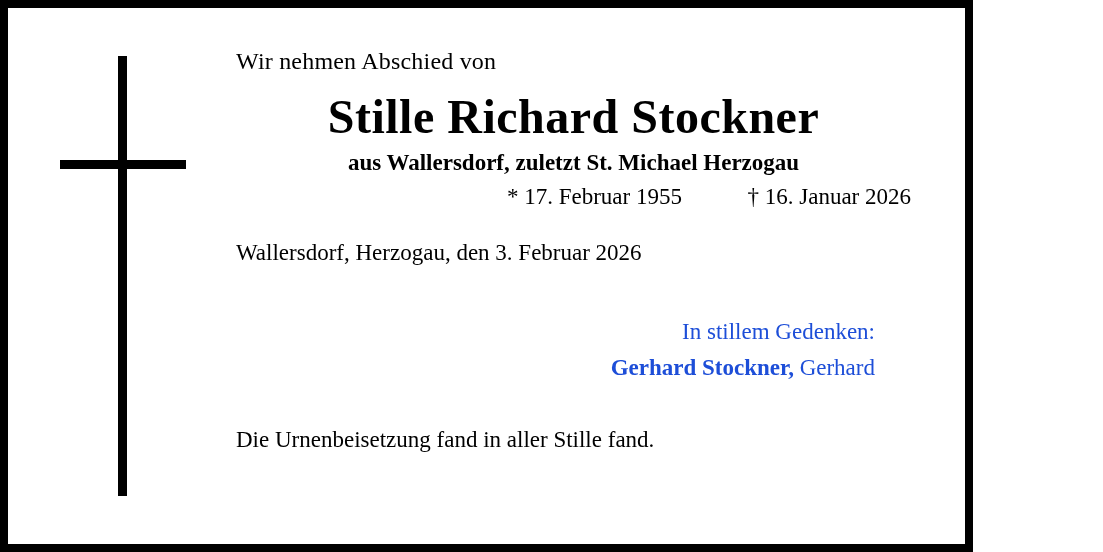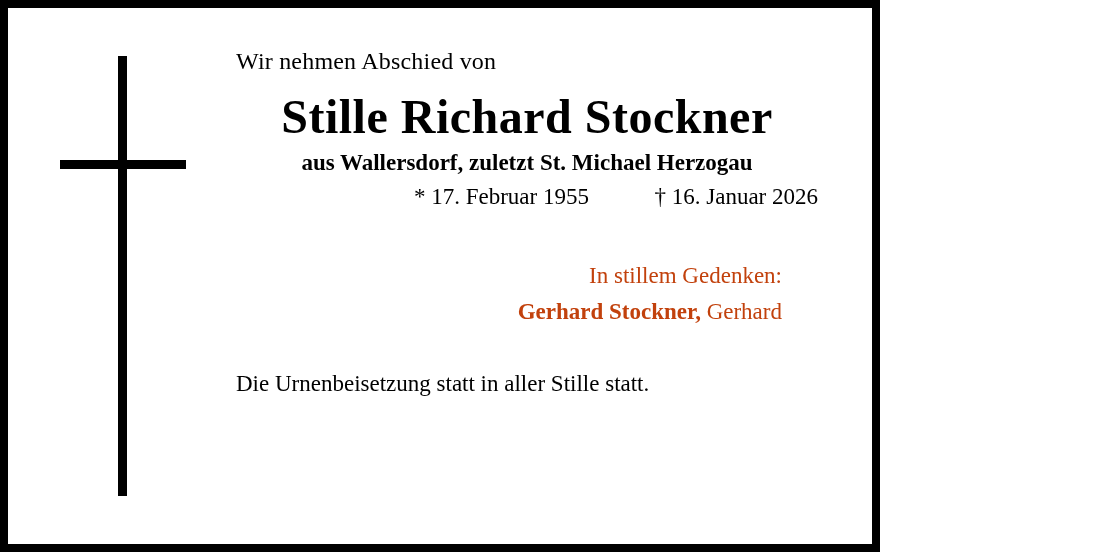--- a/index.html
+++ b/index.html
@@ -5,21 +5,21 @@
   html, body {
     margin: 0;
     padding: 0;
     background: #ffffff;
   }
   body {
     font-family: "Liberation Serif", serif;
   }
   .page {
     position: relative;
-    width: 880px;
+    width: 973px;
     height: 552px;
     box-sizing: border-box;
     background: #000000;
     padding: 8px;
     overflow: hidden;
   }
   .notice {
     position: relative;
     width: 100%;
     height: 100%;
@@ -95,21 +95,21 @@
   .place-date {
     font-size: 23px;
     color: #000000;
     margin: 30px 0 0 0;
   }
   .memory {
     margin-top: 48px;
     text-align: right;
     padding-right: 50px;
     font-size: 23px;
-    color: #c2410c;
+    color: #1d4ed8;
     line-height: 1.55;
   }
   .memory .mourner strong {
     font-weight: bold;
     margin-top: 16px;
   }
   .closing {
     font-size: 23px;
     color: #000000;
     margin-top: 42px;
@@ -133,26 +133,27 @@
       <h1 class="name">Stille Richard Stockner</h1>
 
       <p class="origin">aus Wallersdorf, zuletzt St. Michael Herzogau</p>
 
       <p class="dates">
         <span>* 17. Februar 1955</span>
         <span class="sep"></span>
         <span>† 16. Januar 2026</span>
       </p>
 
+      <p class="place-date">Wallersdorf, Herzogau, den 3. Februar 2026</p>
 
       <div class="memory">
         <div>In stillem Gedenken:</div>
         <div class="mourner">
           <strong>Gerhard Stockner,</strong>
           <span>Gerhard</span>
         </div>
       </div>
 
-      <p class="closing">Die Urnenbeisetzung statt in aller Stille statt.</p>
+      <p class="closing">Die Urnenbeisetzung fand in aller Stille fand.</p>
 
     </div>
   </div>
 </div>
 
 </body></html>

